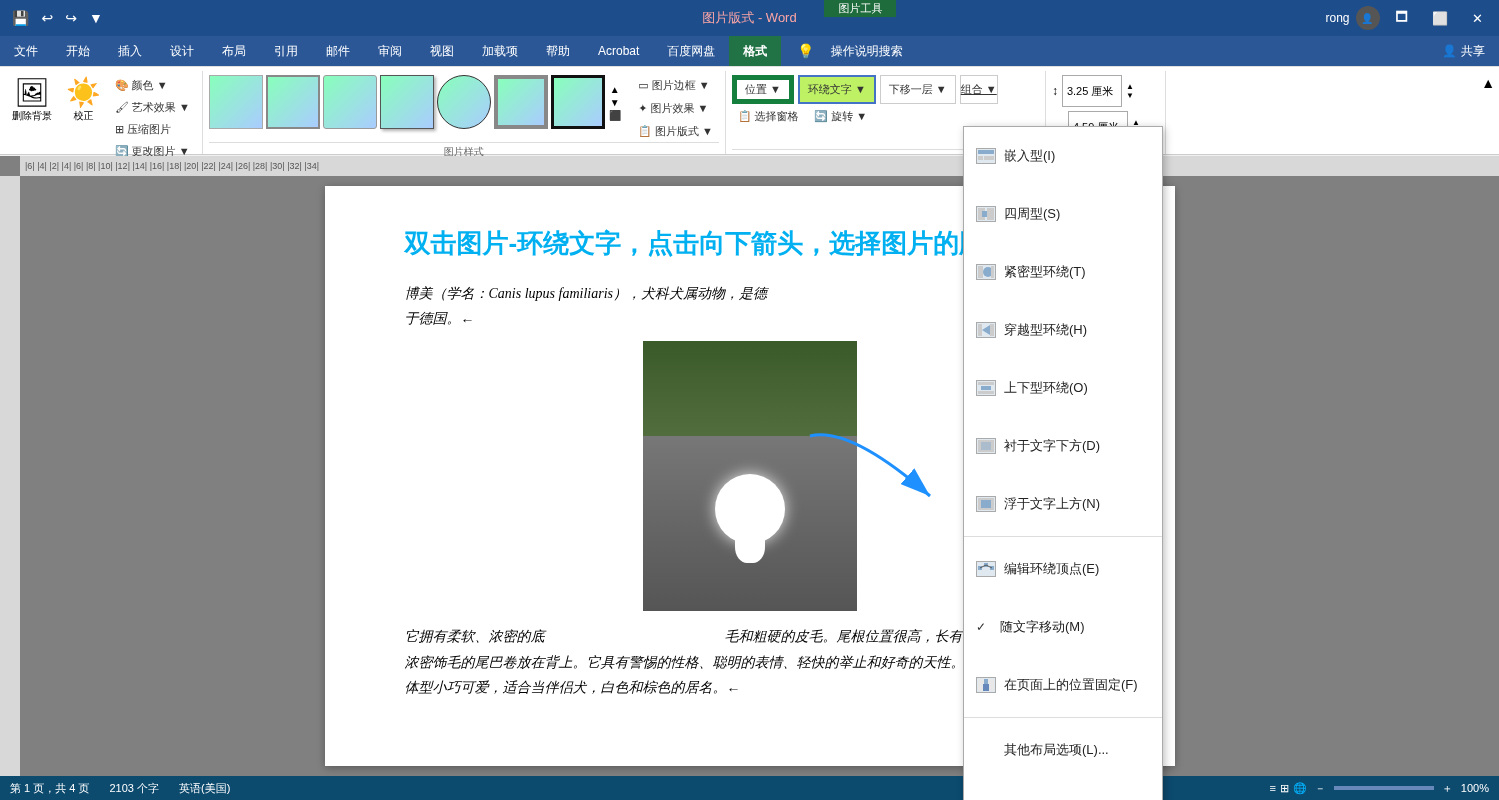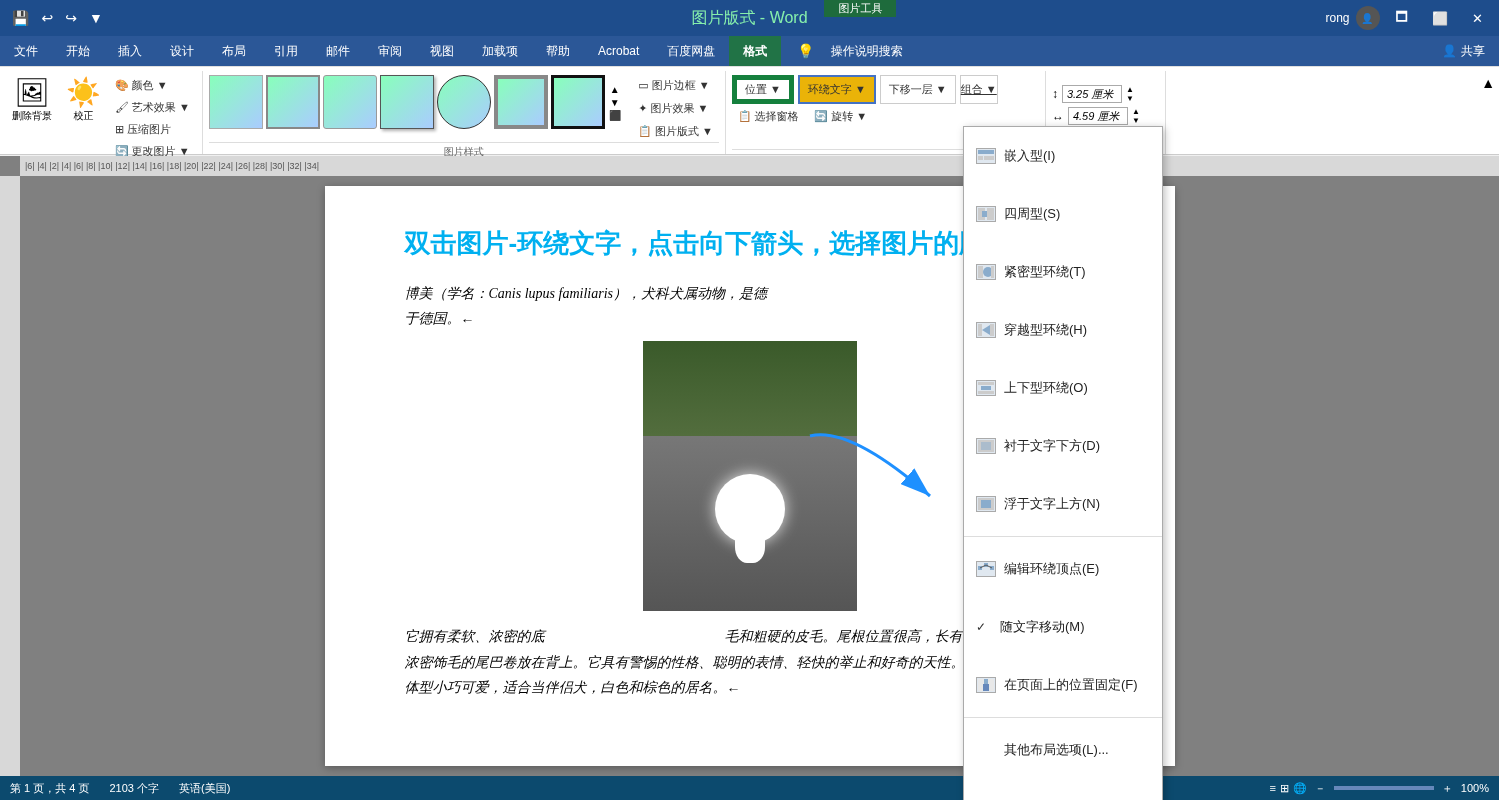--- a/index.html
+++ b/index.html
@@ -18,22 +18,22 @@
     }
     #title-bar .title-left {
       display: flex;
       align-items: center;
       gap: 6px;
     }
     #title-bar .title-center {
       position: absolute;
       left: 50%;
       transform: translateX(-50%);
-      font-size: 16px;
-      color: #86efac;
+      font-size: 13px;
+      color: #fca5a5;
     }
     #title-bar .title-right {
       display: flex;
       align-items: center;
       gap: 8px;
     }
     .title-btn {
       background: none;
       border: none;
       color: white;
@@ -88,25 +88,24 @@
       justify-content: center;
     }
     .style-thumb.active { border-color: #2b5797; border-width: 3px; }
     .size-input-row {
       display: flex;
       align-items: center;
       gap: 4px;
     }
     .size-input {
       width: 60px;
-      height: 18px;
+      height: 32px;
       font-size: 11px;
       border: 1px solid #aaa;
       padding: 1px 4px;
-      font-style: italic;
     }
 
     
     #status-bar {
       background: #0c4a6e;
       height: 24px;
       display: flex;
       align-items: center;
       padding: 0 10px;
       color: white;
@@ -370,21 +369,21 @@
           <div class="sm-btn"><span>📋</span> 图片版式 ▼</div>
         </div>
       </div>
       <div class="group-label">图片样式</div>
     </div>
 
     <div class="group-container" style="min-width:320px;">
       <div class="group-top" style="flex-direction:column; gap:2px;">
         <div style="display:flex; gap:4px;">
           <div class="sm-btn" style="border:5px solid #15803d; padding:2px 8px;">位置 ▼</div>
-          <div class="sm-btn highlighted-wrap-btn" style="border:1px solid #4472c4; padding:2px 8px; background:#eab308;">环绕文字 ▼</div>
+          <div class="sm-btn highlighted-wrap-btn" style="border:1px solid #4472c4; padding:2px 8px; background:#bef264;">环绕文字 ▼</div>
           <div class="sm-btn" style="border:1px solid #ccc; padding:2px 8px;">下移一层 ▼</div>
           <div class="sm-btn" style="border:1px solid #ccc; padding:2px 0;text-decoration:underline;">组合 ▼</div>
         </div>
         <div style="display:flex; gap:4px;">
           <div class="sm-btn"><span>📋</span> 选择窗格</div>
           <div class="sm-btn"><span>🔄</span> 旋转 ▼</div>
         </div>
       </div>
       <div class="group-label"></div>
     </div>

